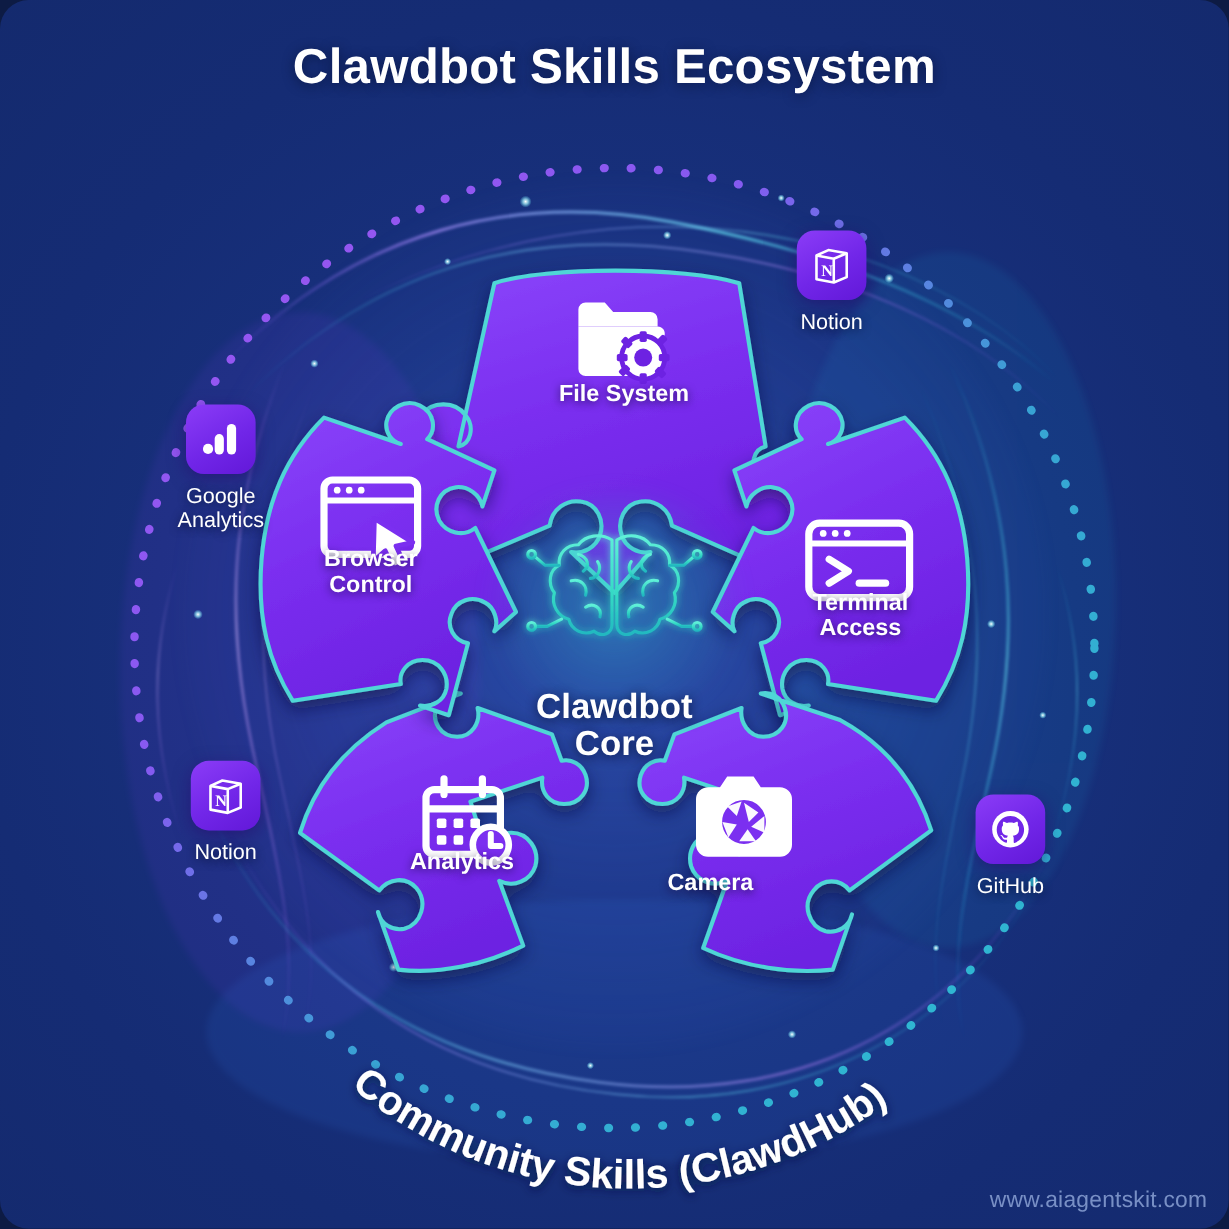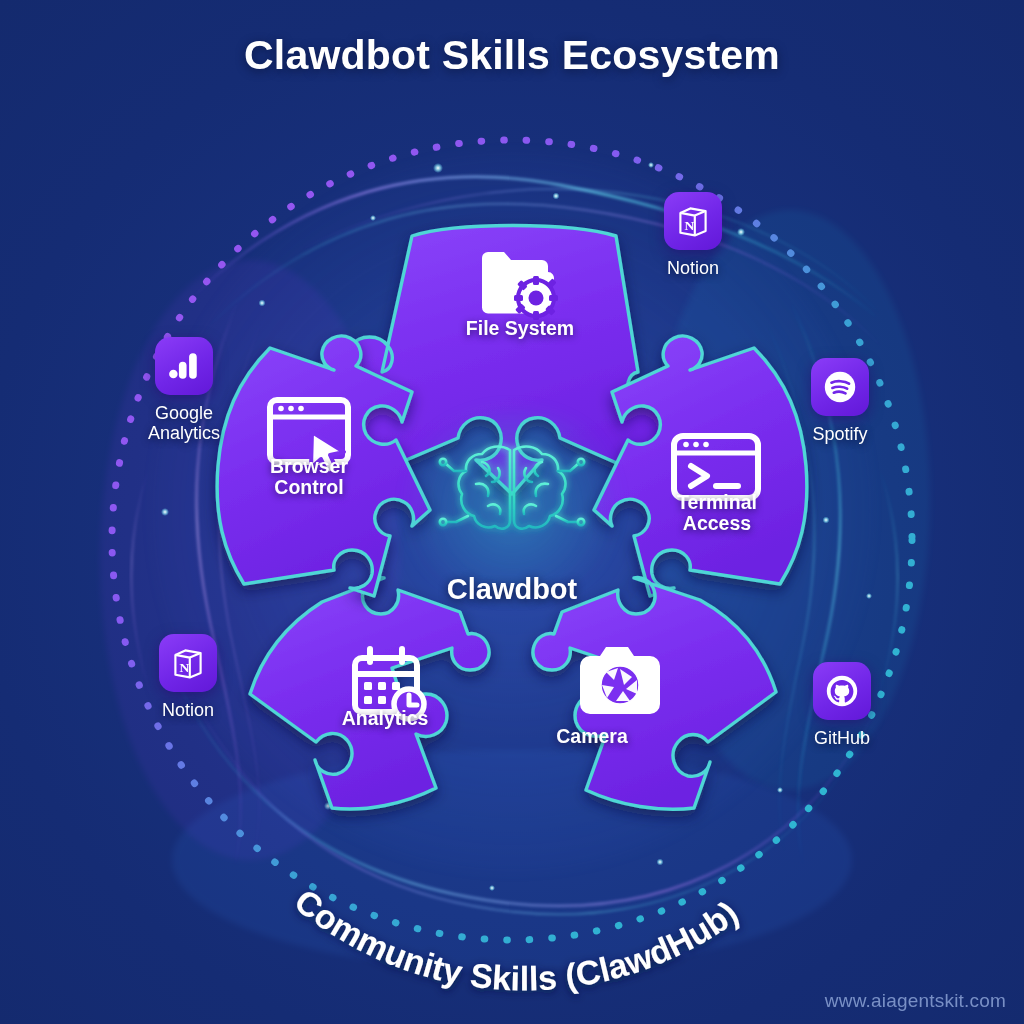--- a/index.html
+++ b/index.html
@@ -12,20 +12,21 @@
     font-family: "Liberation Sans", sans-serif;
   }
   #stage {
     position: relative;
     width: 1024px;
     height: 1024px;
     overflow: hidden;
     background: #16307c;
     background:
       radial-gradient(circle at 50% 52%, #234099 0%, #1b3586 28%, #172f7a 52%, #152c74 72%, #142a6e 100%);
+    border-radius: 24px;
   }
 
   
   .bg-svg {
     position: absolute;
     inset: 0;
     width: 1024px;
     height: 1024px;
     pointer-events: none;
   }
@@ -543,52 +544,40 @@
         <path d="M64,18 L64,8"></path>
           <path d="M80,16 L80,4"></path>
           <path d="M96,18 L96,8"></path>
         <path d="M66,110 L66,120"></path>
           <path d="M80,112 L80,124"></path>
           <path d="M94,110 L94,120"></path>
       </g>
     </svg>
     <div class="core-label">
       <div>Clawdbot</div>
+      <div>Core</div>
     </div>
   </div>
 
   <div class="badge" style="left:633px; top:192px;">
     <div class="badge-tile">
       <svg width="36" height="36" viewBox="0 0 40 40">
         <g fill="none" stroke="#ffffff" stroke-width="2.4" stroke-linejoin="round">
           <path d="M6,11 L17,6 L34,9 L34,31 L22,36 L6,33 Z"></path>
           <path d="M6,11 L22,14 L22,36"></path>
           <path d="M22,14 L34,9"></path>
         </g>
         <g fill="#ffffff" font-family="Liberation Serif, serif" font-size="15" font-weight="bold">
           <text x="10.5" y="30">N</text>
         </g>
       </svg>
     </div>
     <div class="badge-label">Notion</div>
   </div>
 
-  <div class="badge" style="left:780px; top:358px;">
-    <div class="badge-tile">
-      <svg width="38" height="38" viewBox="0 0 40 40">
-        <circle cx="20" cy="20" r="16" fill="#ffffff"></circle>
-        <g fill="none" stroke="#7126e8" stroke-width="2.8" stroke-linecap="round">
-          <path d="M11,15.5 C16,13 25,13.5 29.5,16.5"></path>
-          <path d="M12,21 C16.5,19 23.5,19.4 27.5,21.8"></path>
-          <path d="M13.5,26 C17,24.6 22.5,24.9 25.8,26.7"></path>
-        </g>
-      </svg>
-    </div>
-    <div class="badge-label">Spotify</div>
-  </div>
 
   <div class="badge" style="left:782px; top:662px;">
     <div class="badge-tile">
       <svg width="38" height="38" viewBox="0 0 40 40">
         <circle cx="20" cy="20" r="16" fill="#ffffff"></circle>
         <path d="M20,8.5 C13.4,8.5 8,13.9 8,20.5 c0,5.3 3.4,9.8 8.2,11.4 0.6,0.1 0.8,-0.3 0.8,-0.6
                  l0,-2.1 c-3.3,0.7 -4,-1.6 -4,-1.6 -0.5,-1.4 -1.3,-1.8 -1.3,-1.8 -1.1,-0.7 0.1,-0.7 0.1,-0.7
                  1.2,0.1 1.8,1.2 1.8,1.2 1.1,1.8 2.8,1.3 3.5,1 0.1,-0.8 0.4,-1.3 0.8,-1.6
                  -2.7,-0.3 -5.5,-1.3 -5.5,-5.9 0,-1.3 0.5,-2.4 1.2,-3.2 -0.1,-0.3 -0.5,-1.5 0.1,-3.2
                  0,0 1,-0.3 3.3,1.2 1,-0.3 2,-0.4 3,-0.4 1,0 2,0.1 3,0.4 2.3,-1.5 3.3,-1.2 3.3,-1.2

